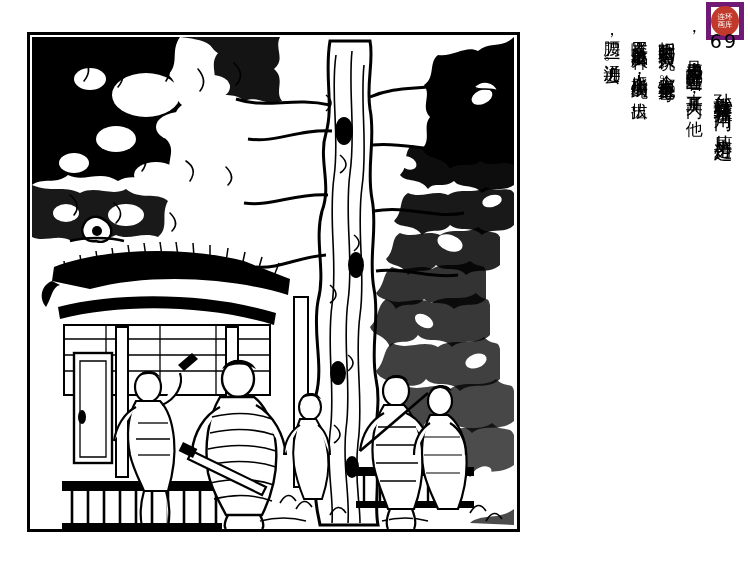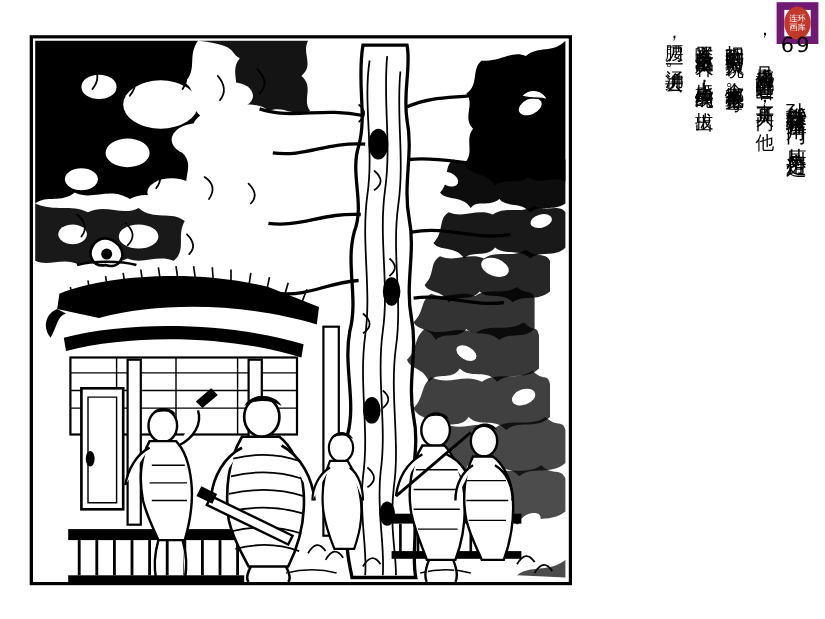--- a/index.html
+++ b/index.html
@@ -16,21 +16,21 @@
   }
 
   
   .logo-badge {
     position: absolute;
     top: 2px;
     right: 6px;
     width: 38px;
     height: 38px;
     background: #ffffff;
-    border: 7px solid #701a75;
+    border: 5px solid #701a75;
     box-sizing: border-box;
     display: flex;
     align-items: center;
     justify-content: center;
   }
   .logo-inner {
     width: 30px;
     height: 30px;
     border-radius: 50%;
     background: #c0392b;

